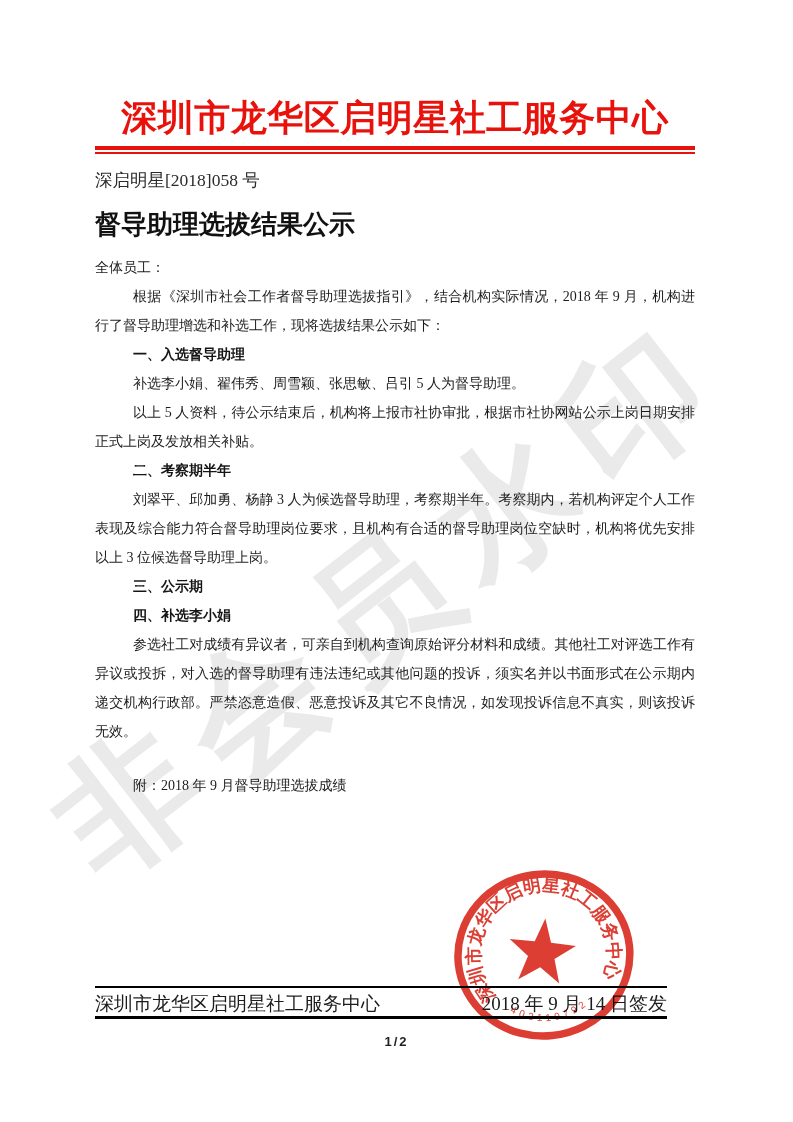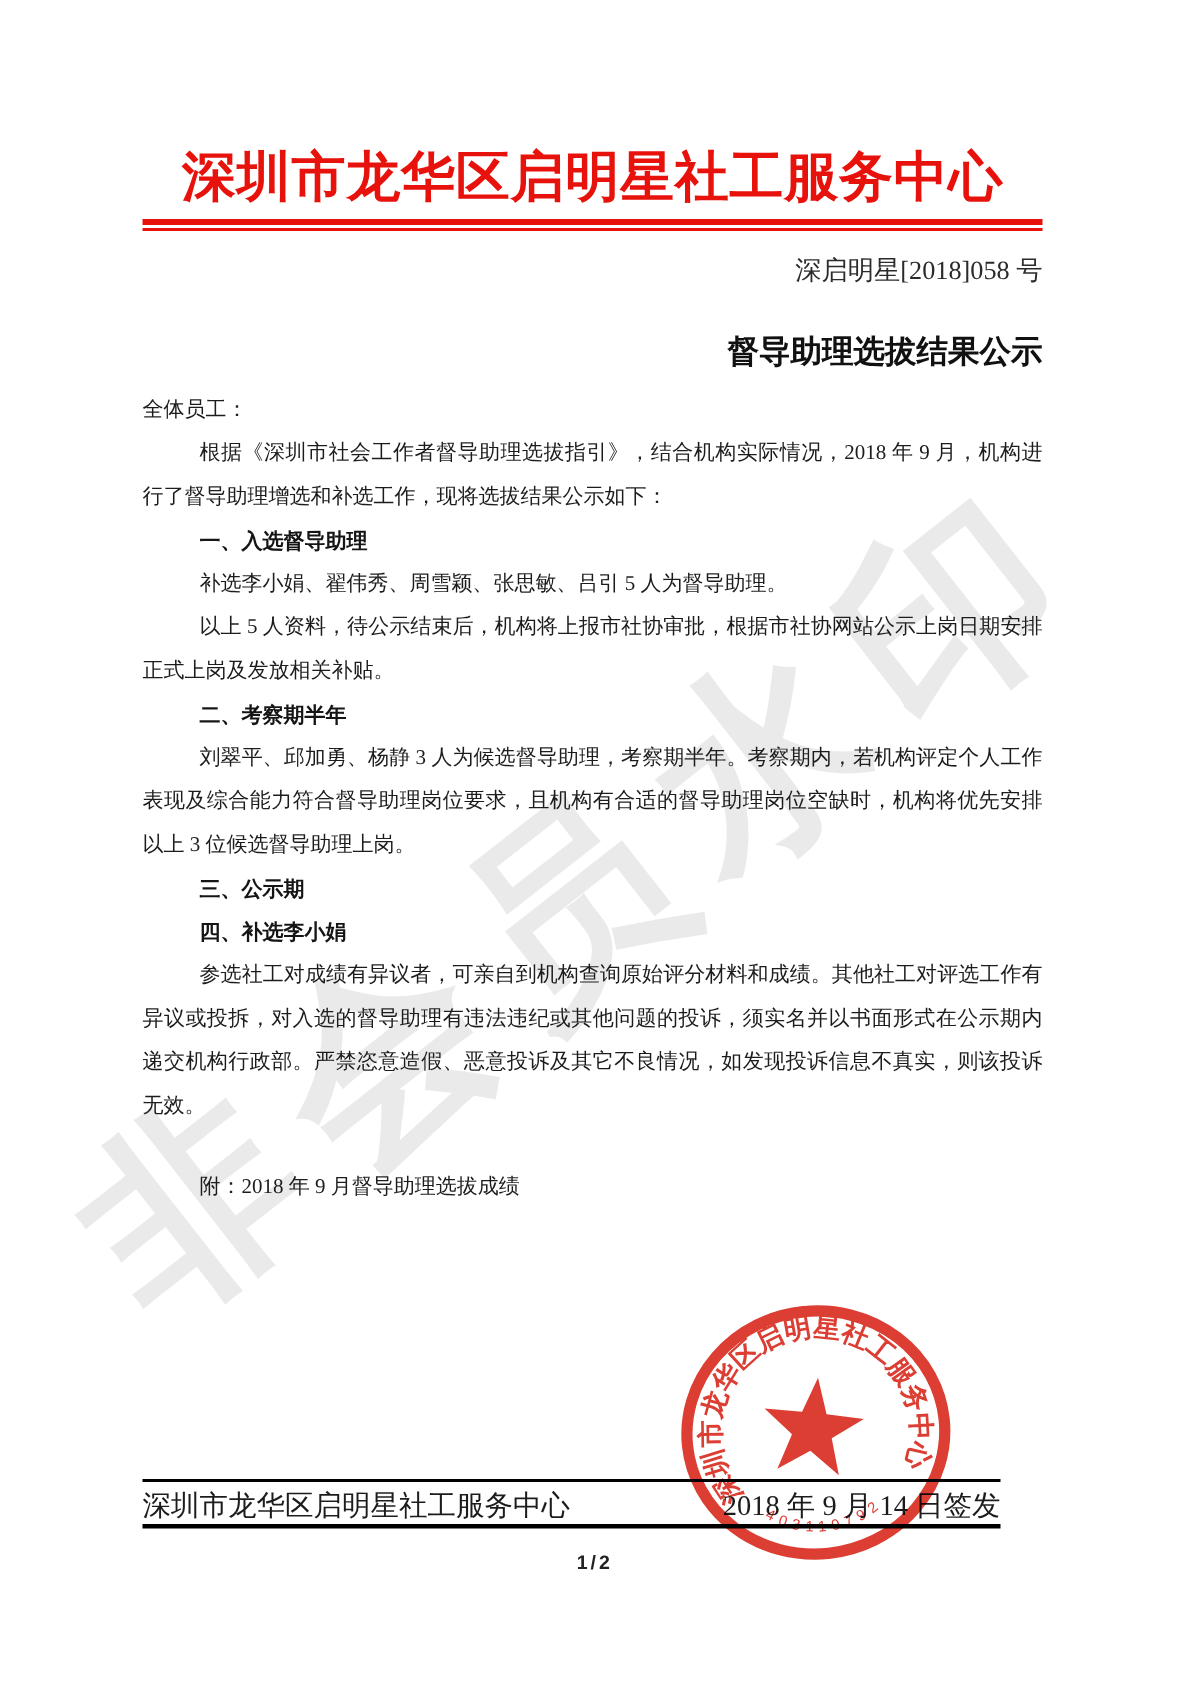--- a/index.html
+++ b/index.html
@@ -20,23 +20,23 @@
   }
   .content { position:absolute; left:95px; width:600px; top:0; z-index:2; }
   .org-title {
     margin:96px 0 0 0; text-align:center;
     font-size:36px; font-weight:bold; line-height:1.25;
     color:#e8120c; letter-spacing:0.5px;
   }
   .red-rule { margin-top:5px; }
   .red-rule .thick { height:4px; background:#e8120c; }
   .red-rule .thin  { height:2px; background:#e8120c; margin-top:2px; }
-  .doc-no { margin-top:14px; text-align:right; font-size:17.5px; color:#2b2b2b; }
+  .doc-no { margin-top:14px; text-align:left; font-size:17.5px; color:#2b2b2b; }
   .subject {
-    margin:28px 0 0 0; text-align:right; font-size:21px; font-weight:bold;
+    margin:15px 0 0 0; text-align:left; font-size:26px; font-weight:bold;
     font-family:"Liberation Sans","DejaVu Sans",sans-serif; color:#111;
   }
   .body { margin-top:11px; font-size:14px; line-height:29px; text-align:justify; }
   .body p { margin:0; }
   .body p.indent, .body p.heading, .body p.attachment { text-indent:38px; }
   .body p.heading {
     font-weight:bold;
     font-family:"Liberation Sans","DejaVu Sans",sans-serif; color:#151515;
   }
   .body p.attachment { margin-top:25px; }

